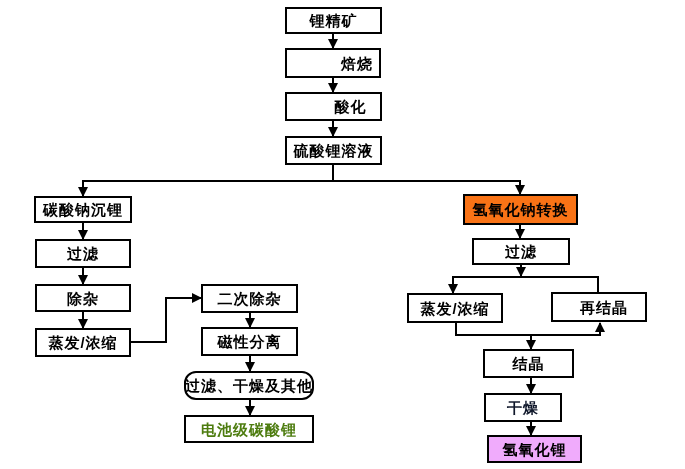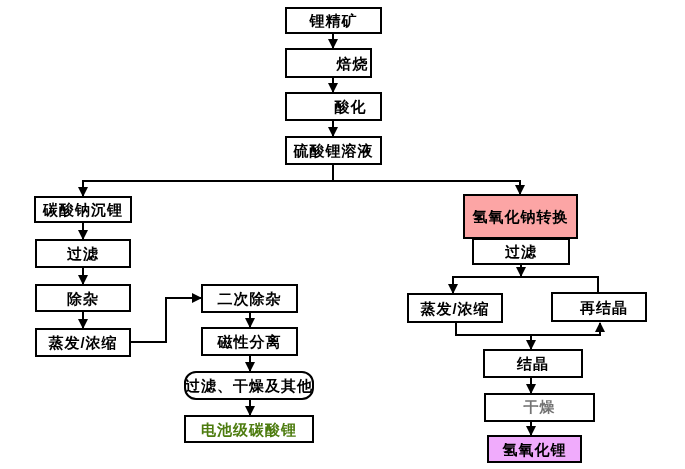--- a/index.html
+++ b/index.html
@@ -59,32 +59,32 @@
         <polyline points="521,265 521,276" fill="none" stroke="#000000" stroke-width="2" marker-end="url(#arrowhead)"></polyline>
         <polyline points="598,292 598,277 453,277 453,293" fill="none" stroke="#000000" stroke-width="2" marker-end="url(#arrowhead)"></polyline>
         <polyline points="456,323 456,335 531,335 531,349" fill="none" stroke="#000000" stroke-width="2" marker-end="url(#arrowhead)"></polyline>
         <polyline points="531,335 600,335 600,323" fill="none" stroke="#000000" stroke-width="2" marker-end="url(#arrowhead)"></polyline>
         <polyline points="531,378 531,393" fill="none" stroke="#000000" stroke-width="2" marker-end="url(#arrowhead)"></polyline>
         <polyline points="531,422 531,435" fill="none" stroke="#000000" stroke-width="2" marker-end="url(#arrowhead)"></polyline>
       </g>
   </svg>
   <div id="node-layer">
       <div class="node" style="left: 285px; top: 7px; width: 97px; height: 27px; border-color: rgb(0, 0, 0); background: rgb(255, 255, 255); color: rgb(0, 0, 0);">锂精矿</div>
-      <div class="node" style="left: 285px; top: 48px; width: 87px; height: 30px; border-color: rgb(0, 0, 0); background: rgb(255, 255, 255); color: rgb(0, 0, 0); padding-left: 48px;">焙烧</div>
+      <div class="node" style="left: 285px; top: 48px; width: 96px; height: 30px; border-color: rgb(0, 0, 0); background: rgb(255, 255, 255); color: rgb(0, 0, 0); padding-left: 48px;">焙烧</div>
       <div class="node" style="left: 285px; top: 92px; width: 97px; height: 29px; border-color: rgb(0, 0, 0); background: rgb(255, 255, 255); color: rgb(0, 0, 0); padding-left: 34px;">酸化</div>
       <div class="node" style="left: 285px; top: 136px; width: 97px; height: 29px; border-color: rgb(0, 0, 0); background: rgb(255, 255, 255); color: rgb(0, 0, 0);">硫酸锂溶液</div>
       <div class="node" style="left: 34px; top: 196px; width: 98px; height: 27px; border-color: rgb(0, 0, 0); background: rgb(255, 255, 255); color: rgb(0, 0, 0);">碳酸钠沉锂</div>
       <div class="node" style="left: 35px; top: 239px; width: 96px; height: 29px; border-color: rgb(0, 0, 0); background: rgb(255, 255, 255); color: rgb(0, 0, 0);">过滤</div>
       <div class="node" style="left: 35px; top: 284px; width: 96px; height: 28px; border-color: rgb(0, 0, 0); background: rgb(255, 255, 255); color: rgb(0, 0, 0);">除杂</div>
       <div class="node" style="left: 35px; top: 328px; width: 96px; height: 29px; border-color: rgb(0, 0, 0); background: rgb(255, 255, 255); color: rgb(0, 0, 0);">蒸发/浓缩</div>
       <div class="node" style="left: 201px; top: 284px; width: 97px; height: 29px; border-color: rgb(0, 0, 0); background: rgb(255, 255, 255); color: rgb(0, 0, 0);">二次除杂</div>
       <div class="node" style="left: 201px; top: 327px; width: 97px; height: 29px; border-color: rgb(0, 0, 0); background: rgb(255, 255, 255); color: rgb(0, 0, 0);">磁性分离</div>
       <div class="node" style="left: 184px; top: 371px; width: 130px; height: 29px; border-color: rgb(0, 0, 0); background: rgb(255, 255, 255); color: rgb(0, 0, 0); border-radius: 12px;">过滤、干燥及其他</div>
       <div class="node" style="left: 184px; top: 415px; width: 130px; height: 28px; border-color: rgb(0, 0, 0); background: rgb(255, 255, 255); color: #4d7c0f;">电池级碳酸锂</div>
-      <div class="node" style="left: 463px; top: 194px; width: 115px; height: 45px; border-color: rgb(0, 0, 0); background: #fca5a5; color: rgb(0, 0, 0);">氢氧化钠转换</div>
+      <div class="node" style="left: 463px; top: 194px; width: 115px; height: 31px; border-color: rgb(0, 0, 0); background: #f97316; color: rgb(0, 0, 0);">氢氧化钠转换</div>
       <div class="node" style="left: 472px; top: 238px; width: 98px; height: 27px; border-color: rgb(0, 0, 0); background: rgb(255, 255, 255); color: rgb(0, 0, 0);">过滤</div>
       <div class="node" style="left: 407px; top: 293px; width: 96px; height: 30px; border-color: rgb(0, 0, 0); background: rgb(255, 255, 255); color: rgb(0, 0, 0);">蒸发/浓缩</div>
       <div class="node" style="left: 551px; top: 292px; width: 96px; height: 30px; border-color: rgb(0, 0, 0); background: rgb(255, 255, 255); color: rgb(0, 0, 0); padding-left: 10px;">再结晶</div>
-      <div class="node" style="left: 483px; top: 349px; width: 100px; height: 29px; border-color: rgb(0, 0, 0); background: rgb(255, 255, 255); color: rgb(0, 0, 0);">结晶</div>
-      <div class="node" style="left: 484px; top: 393px; width: 111px; height: 29px; border-color: rgb(0, 0, 0); background: rgb(255, 255, 255); color: #737373; font-family: Liberation Serif, serif;">干燥</div>
+      <div class="node" style="left: 483px; top: 349px; width: 91px; height: 29px; border-color: rgb(0, 0, 0); background: rgb(255, 255, 255); color: rgb(0, 0, 0);">结晶</div>
+      <div class="node" style="left: 484px; top: 393px; width: 78px; height: 29px; border-color: rgb(0, 0, 0); background: rgb(255, 255, 255); color: #0f172a;">干燥</div>
       <div class="node" style="left: 487px; top: 435px; width: 95px; height: 28px; border-color: rgb(0, 0, 0); background: #f0abfc; color: rgb(0, 0, 0);">氢氧化锂</div>
     </div>
 </div>
 
 </body></html>

